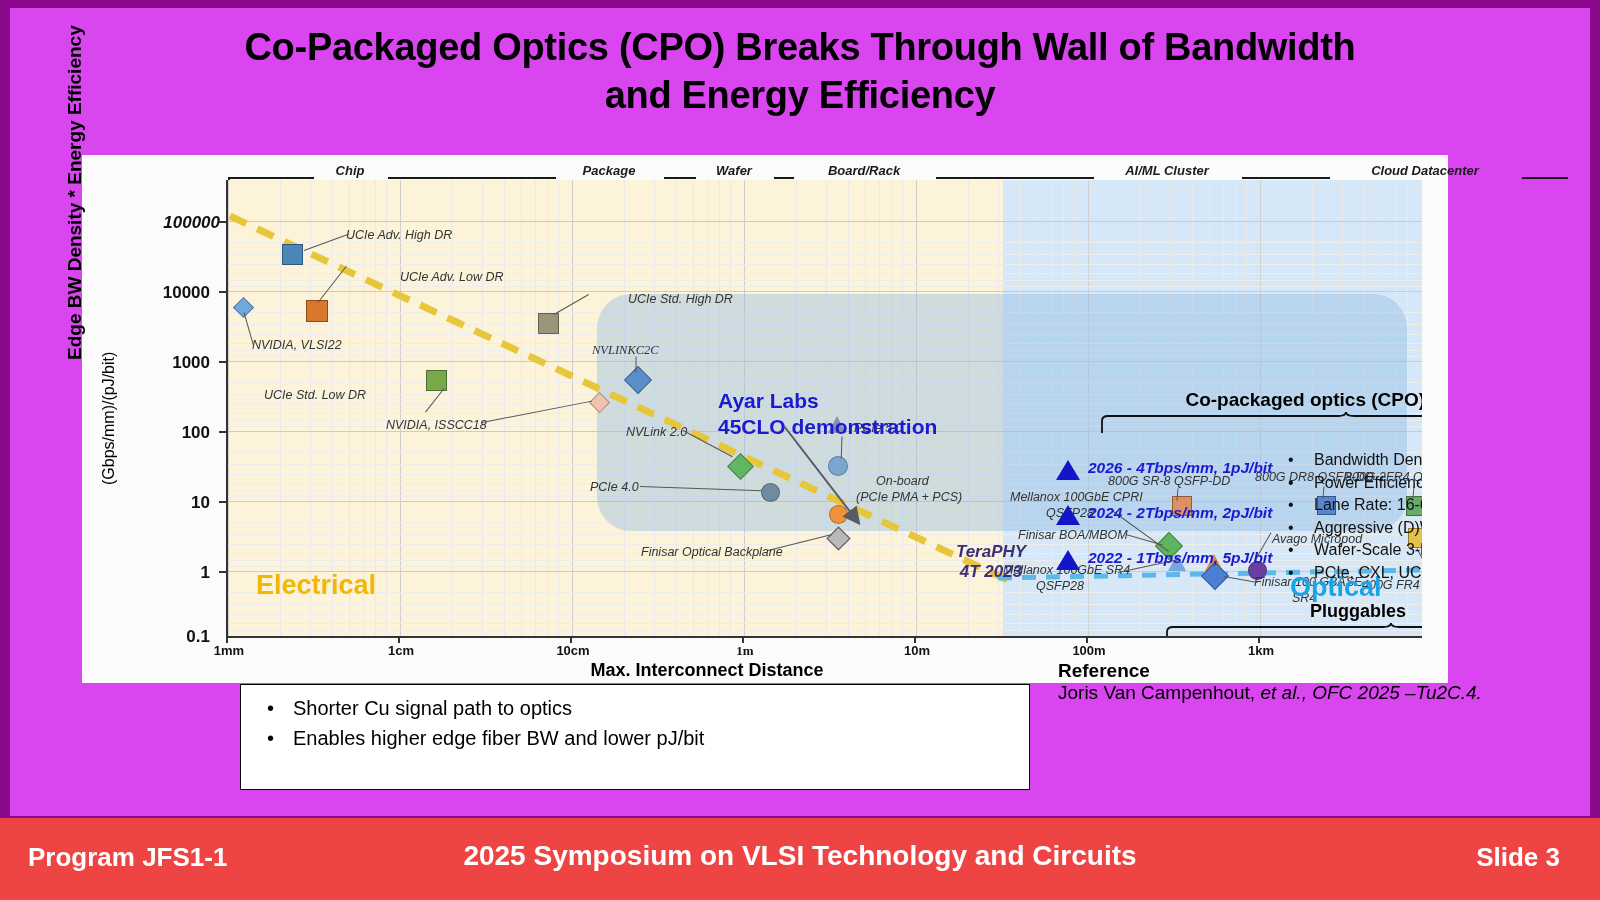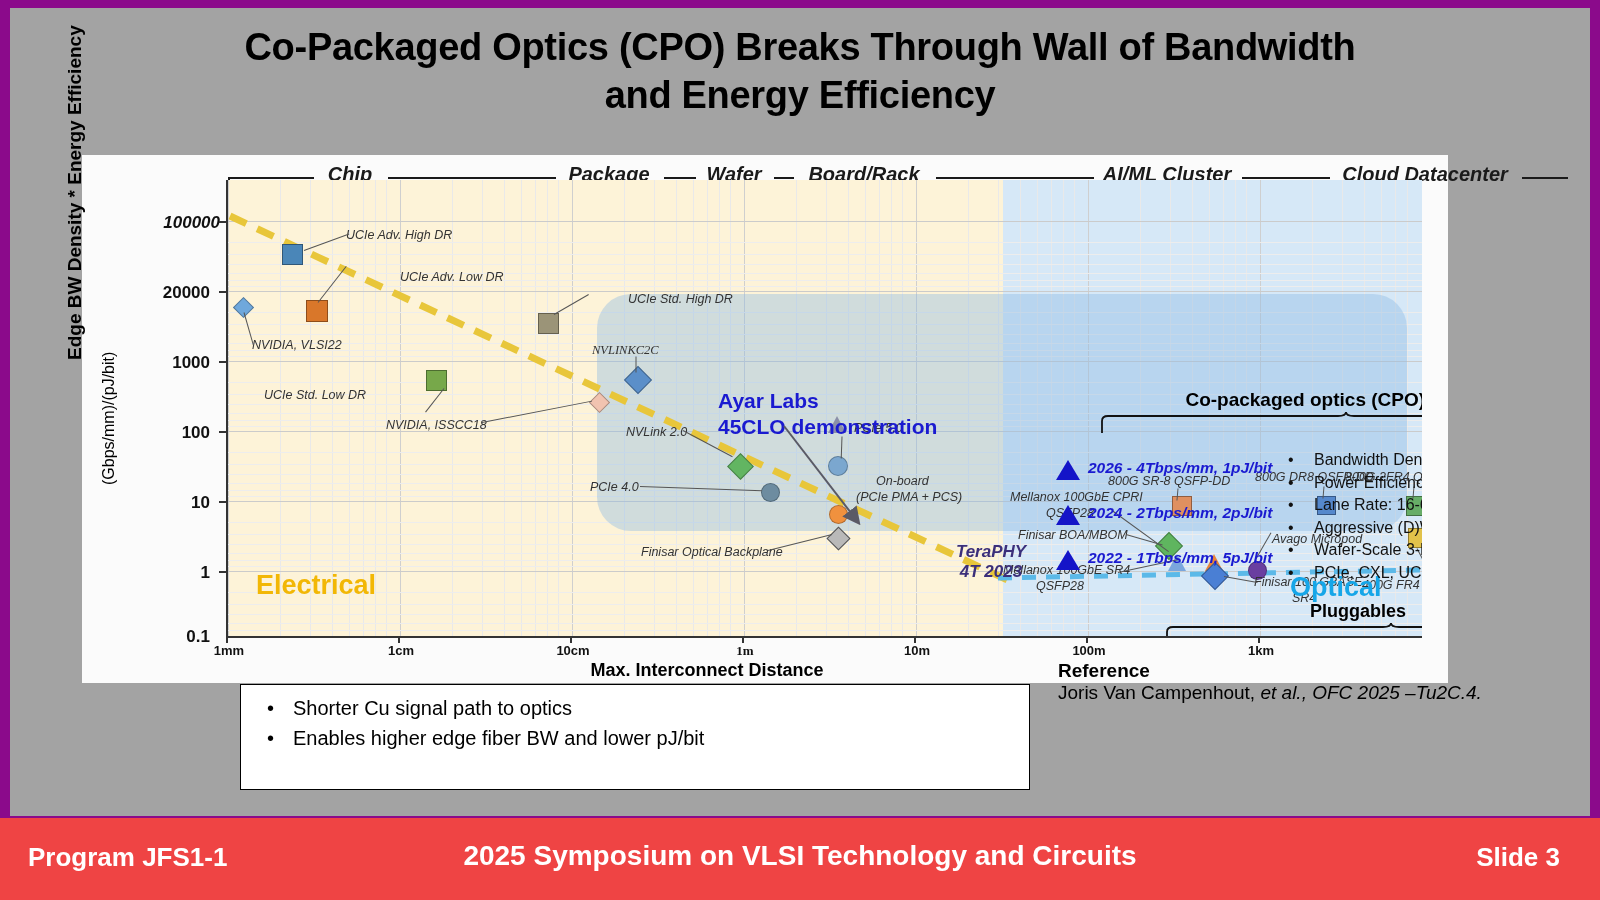--- a/index.html
+++ b/index.html
@@ -9,21 +9,21 @@
     font-family:"Liberation Sans", sans-serif;
     overflow:hidden;
   }
   #slide{
     position:absolute;left:0;top:0;width:1600px;height:900px;
     background:#8B0A8B;
   }
   
   #page{
     position:absolute;left:10px;top:8px;width:1580px;height:808px;
-    background:#a3a3a3;
+    background:#d946ef;
   }
   
   #title{
     position:absolute;left:60px;top:16px;width:1460px;
     text-align:center;
     font-size:38px;font-weight:bold;line-height:1.25;
     color:#000;letter-spacing:-0.3px;
   }
   
   #chartCard{
@@ -78,21 +78,21 @@
     white-space:nowrap;
     font-size:16px;color:#000;
   }
   #xaxisTitle{
     position:absolute;left:410px;top:505px;width:430px;text-align:center;
     font-size:18px;font-weight:bold;color:#000;
   }
   
   .regionhdr{
     position:absolute;top:8px;
-    font-size:20px;font-weight:bold;font-style:italic;color:#1a1a1a;
+    font-size:13px;font-weight:bold;font-style:italic;color:#1a1a1a;
     white-space:nowrap;text-align:center;
   }
   .regionrule{position:absolute;top:22px;height:2px;background:#1a1a1a;}
   .region-tickL{position:absolute;top:22px;width:2px;height:11px;background:#1a1a1a;}
   
   .mk{position:absolute;}
   .mk.sq{border:1px solid rgba(0,0,0,0.35);}
   .mk.di{transform:rotate(45deg);border:1px solid rgba(0,0,0,0.30);}
   .mk.ci{border-radius:50%;border:1px solid rgba(0,0,0,0.25);}
   .mk.tri{width:0;height:0;border-left:9px solid transparent;border-right:9px solid transparent;}
@@ -175,21 +175,21 @@
       <div>Co-Packaged Optics (CPO) Breaks Through Wall of Bandwidth</div>
       <div>and Energy Efficiency</div>
     </div>
 
     <div id="chartCard">
 
       <div id="yaxisTitle">Edge BW Density * Energy Efficiency</div>
       <div id="yaxisSub">(Gbps/mm)/(pJ/bit)</div>
 
       <div class="ylab" style="left:48px;top:58px;font-style:italic;">100000</div>
-      <div class="ylab" style="left:38px;top:128px;">20000</div>
+      <div class="ylab" style="left:38px;top:128px;">10000</div>
       <div class="ylab" style="left:38px;top:198px;">1000</div>
       <div class="ylab" style="left:38px;top:268px;">100</div>
       <div class="ylab" style="left:38px;top:338px;">10</div>
       <div class="ylab" style="left:38px;top:408px;">1</div>
       <div class="ylab" style="left:38px;top:472px;">0.1</div>
 
       <div class="ytickmark" style="left:137px;top:66px;"></div>
       <div class="ytickmark" style="left:137px;top:136px;"></div>
       <div class="ytickmark" style="left:137px;top:206px;"></div>
       <div class="ytickmark" style="left:137px;top:276px;"></div>

